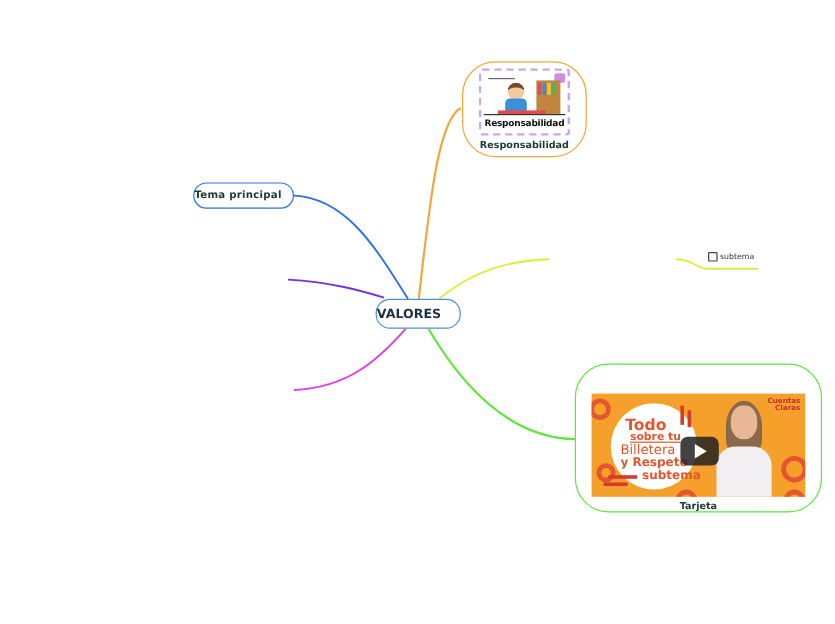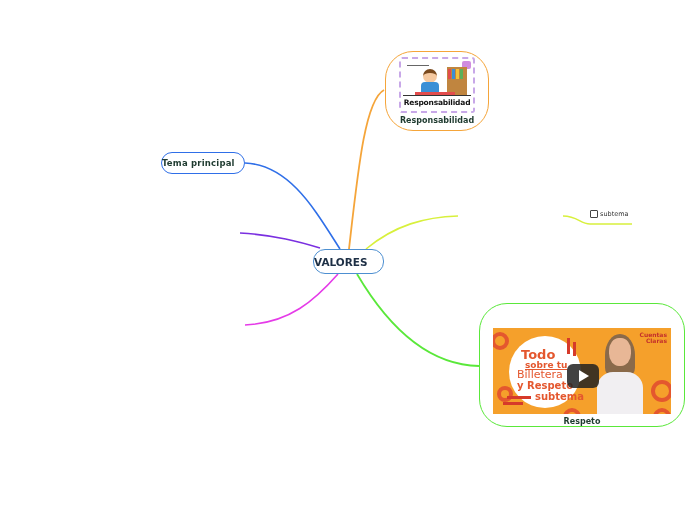--- a/index.html
+++ b/index.html
@@ -124,16 +124,16 @@
         <div class="hair"></div>
         <div class="face"></div>
         <div class="body"></div>
       </div>
       <div class="logo">
         <div>Cuentas</div>
         <div>Claras</div>
       </div>
       <div class="play"></div>
     </div>
-    <span class="cap">Respeto</span>
+    <span class="cap">Tarjeta</span>
   </div>
 
 </div>
 
 </body></html>

